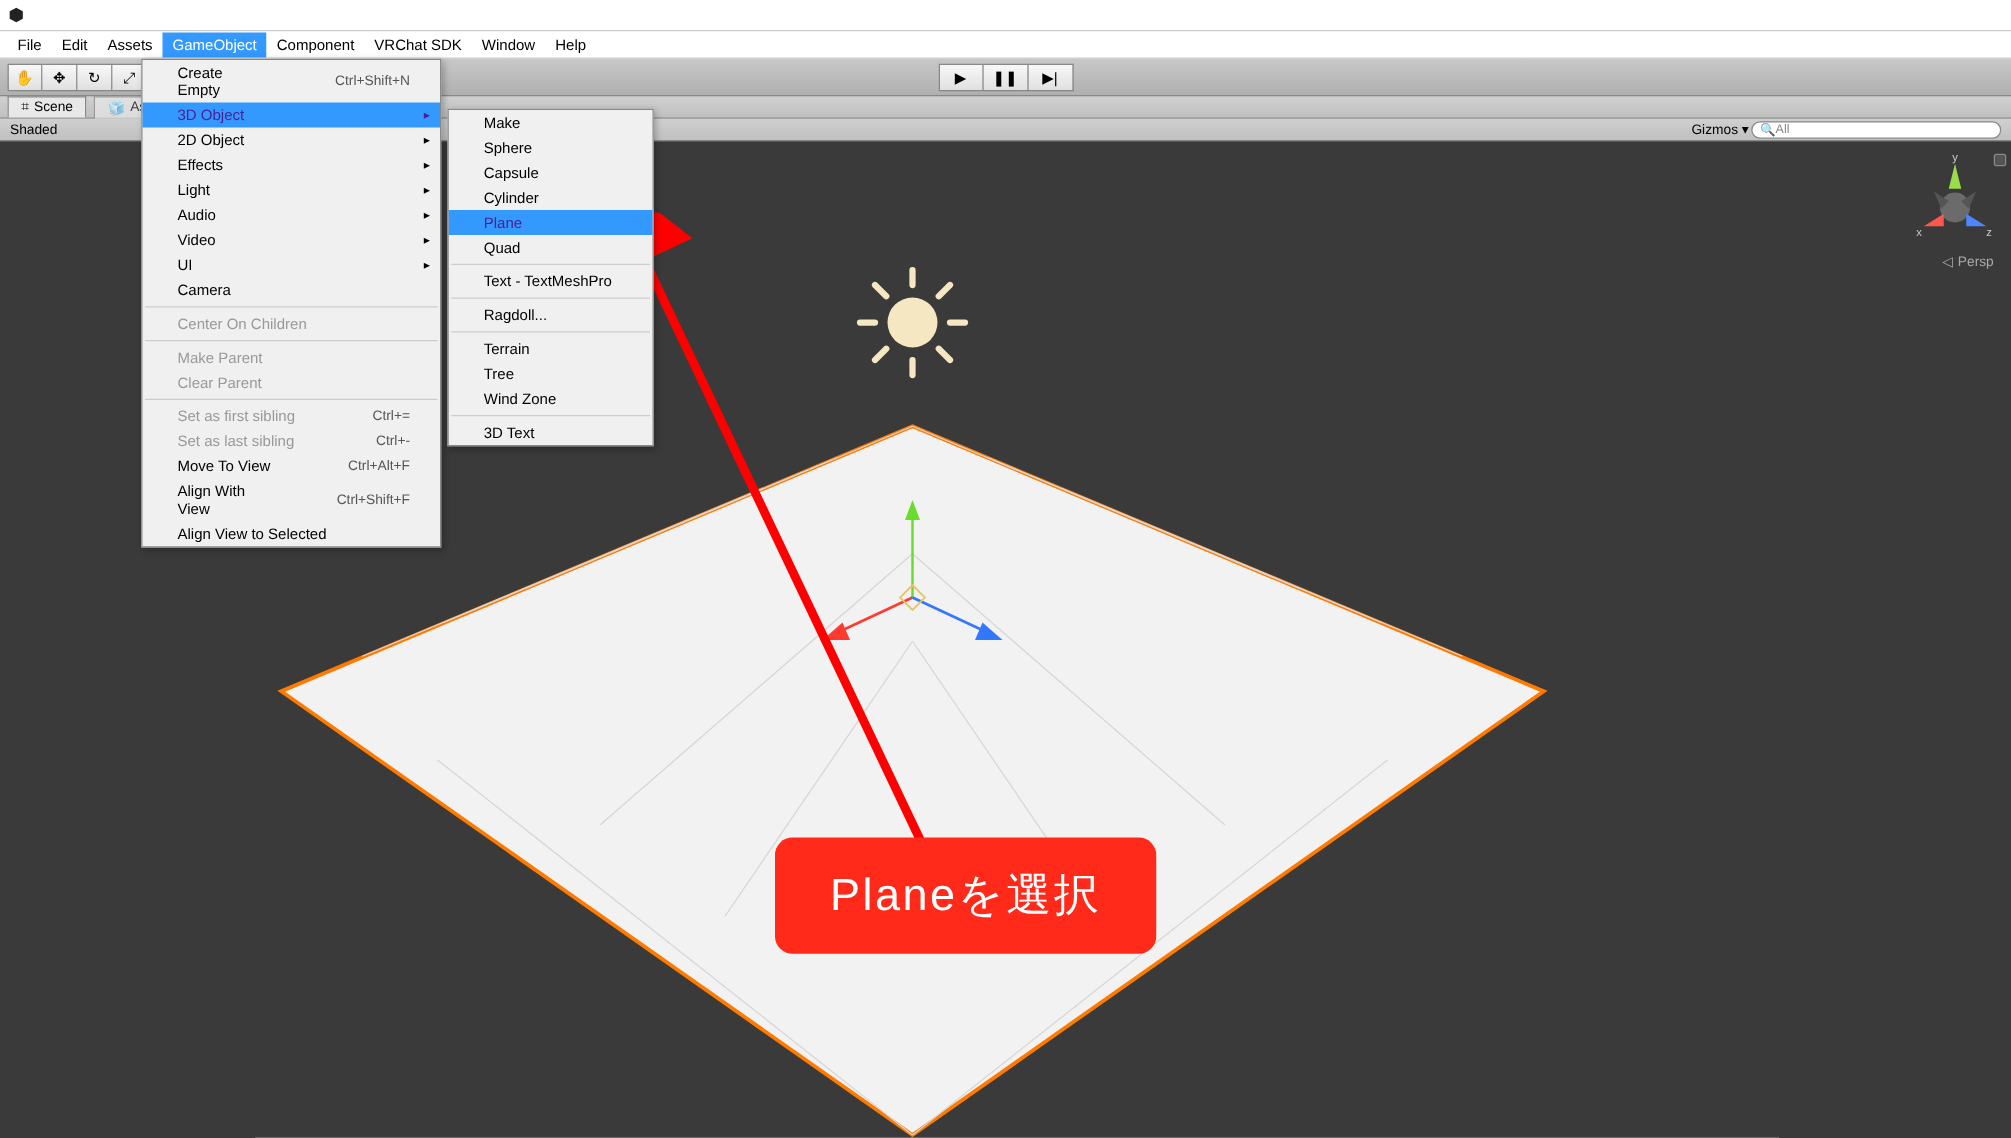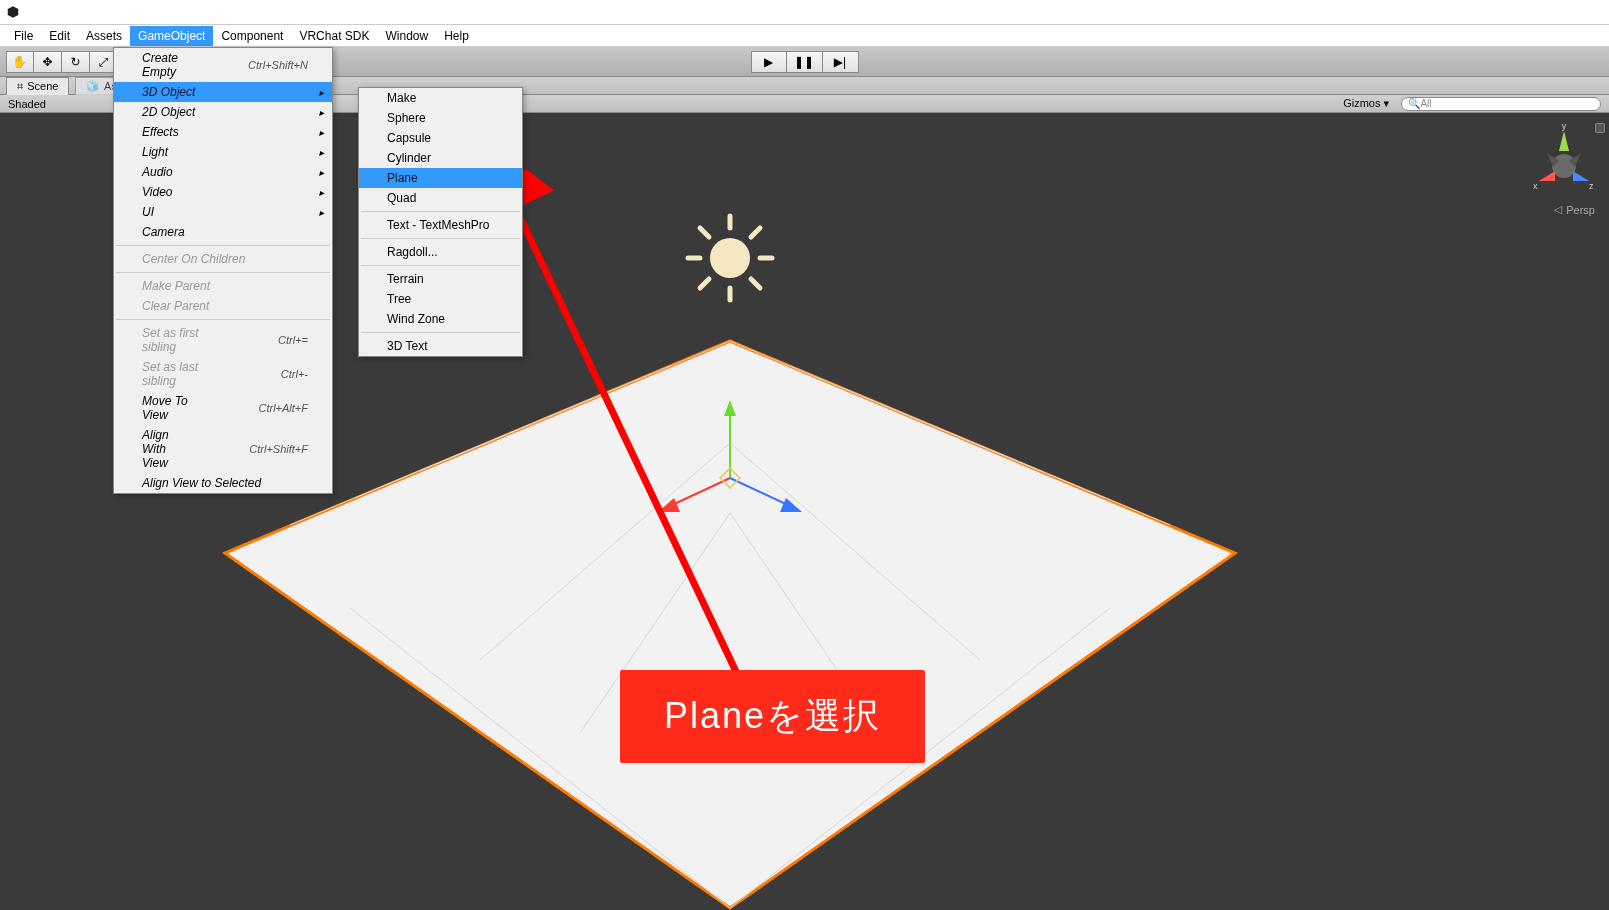--- a/index.html
+++ b/index.html
@@ -22,40 +22,40 @@
   .tool-btn + .tool-btn { border-left: none; }
   .play-controls { position: absolute; left: 50%; transform: translateX(-50%); display: flex; }
   .play-btn { width: 36px; height: 22px; background: linear-gradient(#f8f8f8,#e0e0e0); border: 1px solid #888; display:flex; align-items:center; justify-content:center; }
   .play-btn + .play-btn { border-left:none; }
 
   
   .tabsbar { height: 18px; background: linear-gradient(#d0d0d0,#c0c0c0); display: flex; align-items:center; font-size: 11px; border-bottom: 1px solid #888; }
   .tab { padding: 2px 10px; background:#e8e8e8; border:1px solid #888; border-bottom:none; margin-left:6px; display:flex; align-items:center; gap:4px; }
   .subbar { height: 18px; background: linear-gradient(#d0d0d0,#c0c0c0); display:flex; align-items:center; justify-content:space-between; font-size:11px; padding:0 8px; border-bottom:1px solid #888;}
   .subbar .left { display:flex; gap:12px; }
-  .gizmos-search { display:flex; align-items:center; gap:12px;}
+  .gizmos-search { display:flex; align-items:center; gap:2px;}
   .searchbox { width:200px; height:14px; border:1px solid #888; border-radius:8px; background:#fff; font-size:10px; padding:0 6px; display:flex; align-items:center; color:#888;}
 
   .sceneview { position: relative; width: 100%; height: calc(910px - 25px - 22px - 30px - 18px - 18px); background: #3a3a3a; overflow:hidden;}
 
   
   .dropdown { position: absolute; background: #f0f0f0; border: 1px solid #888; box-shadow: 2px 2px 6px rgba(0,0,0,0.3); z-index: 1000; }
   .dropdown .ditem { display:flex; justify-content:space-between; align-items:center; padding: 3px 24px 3px 28px; font-size: 12px; min-height: 20px; position:relative;}
   .dropdown .ditem .shortcut { color:#555; font-size:11px; margin-left:60px;}
   .dropdown .ditem.has-sub::after { content:"▸"; position:absolute; right:8px; font-size:10px;}
-  .dropdown .ditem.highlight { background:#3399ff; color:#0f172a; }
+  .dropdown .ditem.highlight { background:#3399ff; color:#4c1d95; }
   .dropdown .ditem.disabled { color:#999; }
   .dropdown .sep { height:1px; background:#ccc; margin:3px 2px; }
 
-  .menu-main { left: 113px; top: 47px; width: 220px; font-style: italic; }
+  .menu-main { left: 113px; top: 47px; width: 240px; }
   .menu-sub  { left: 358px; top: 87px; width: 165px; }
   .red-box { position:absolute; border:3px solid #ff0000; pointer-events:none; }
 
   
-  .annotation-box { position:absolute; background:#ff2a1a; color:#fff; font-size:36px; font-weight:500; padding:22px 44px; border-radius:2px; letter-spacing:2px;}
+  .annotation-box { position:absolute; background:#ff2a1a; color:#fff; font-size:36px; font-weight:500; padding:22px 44px; border-radius:14px; letter-spacing:2px;}
   .arrow-svg { position:absolute; pointer-events:none; }
 
   
   .gizmo-compass { position:absolute; top:8px; right:10px; width:70px; height:80px; }
   .persp-label { position:absolute; top:90px; right:14px; color:#aaa; font-size:11px; display:flex; align-items:center; gap:4px;}
   .lock-icon { width:10px; height:10px; border:1px solid #888; border-radius:2px; position:absolute; top:10px; right:4px; background:#555;}
 
 </style>
 </head>
 <body>

